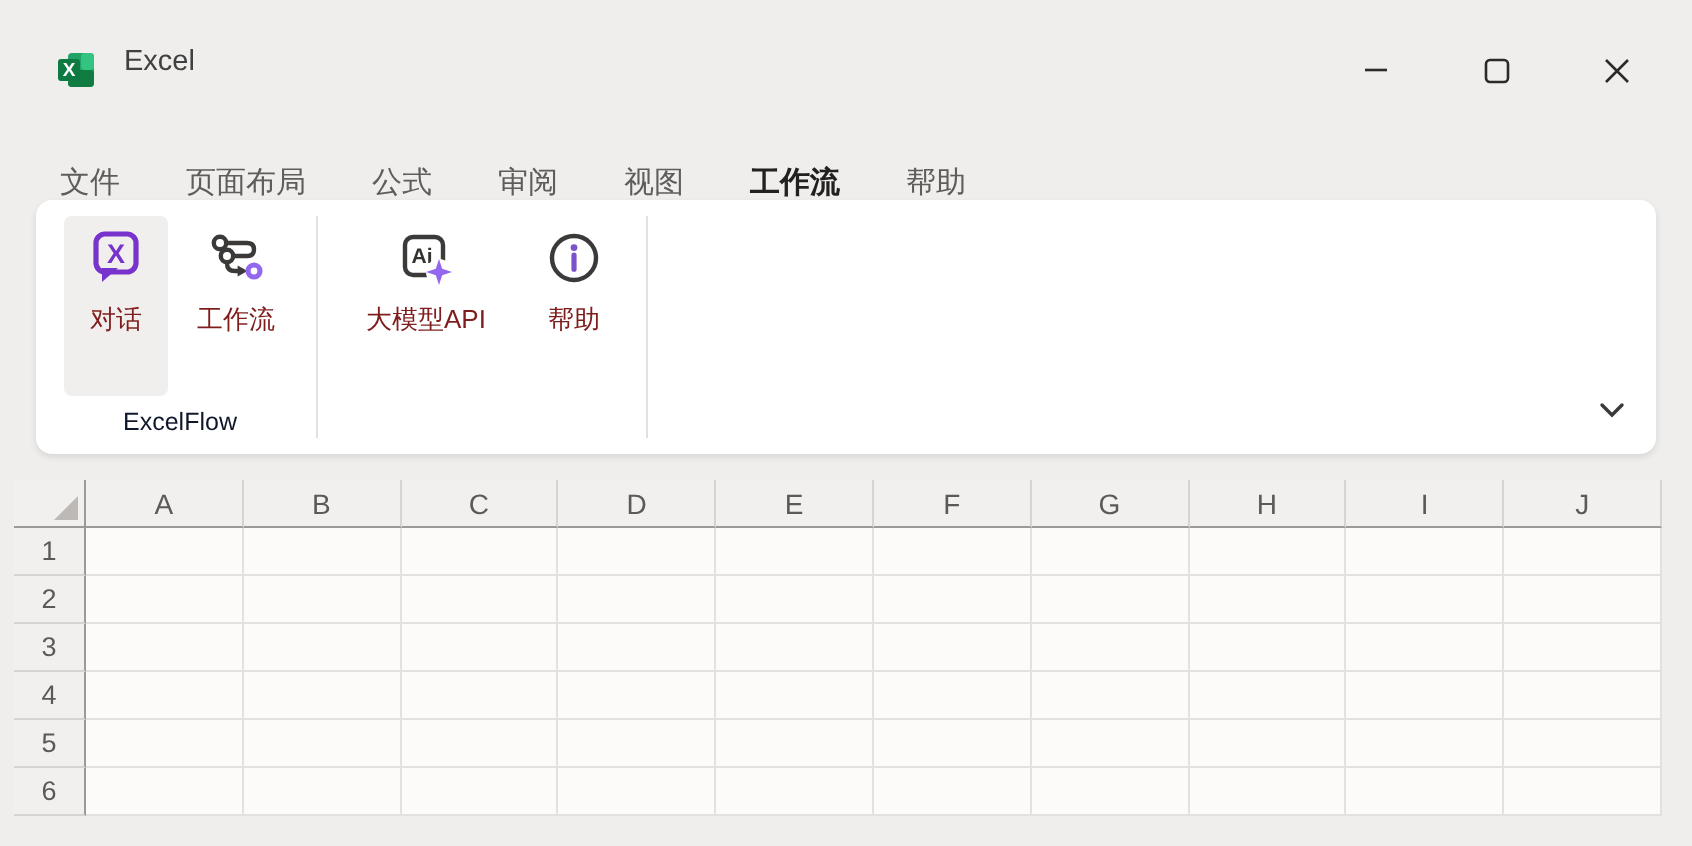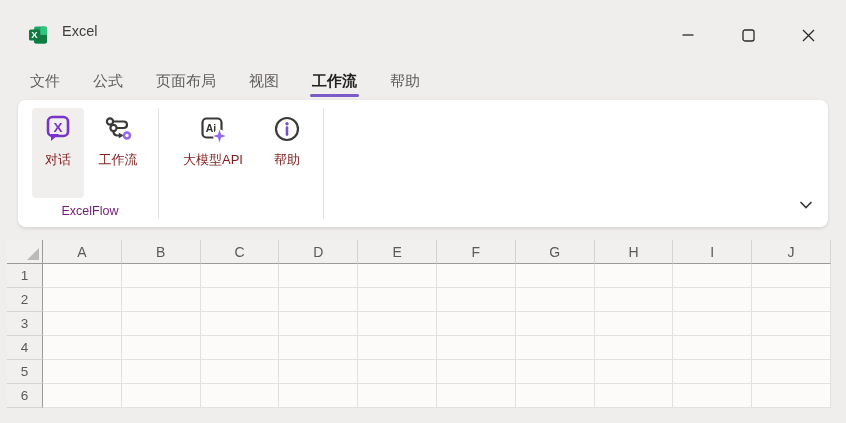--- a/index.html
+++ b/index.html
@@ -11,38 +11,38 @@
   }
   
   .titlebar{position:absolute;left:0;top:0;width:846px;height:62px;}
   .app-icon{position:absolute;left:28px;top:25px;width:20px;height:20px;}
   .title-text{position:absolute;left:62px;top:0;height:62px;display:flex;align-items:center;
     font-size:14.5px;color:#404040;}
   .winbtn{position:absolute;top:18px;width:40px;height:34px;display:flex;align-items:center;justify-content:center;}
   .winbtn svg{display:block;}
   .wb-min{left:668px;} .wb-max{left:728px;} .wb-close{left:788px;}
   
-  .tabrow{position:absolute;left:16px;top:62px;height:38px;display:flex;gap:5px;align-items:stretch;}
+  .tabrow{position:absolute;left:16px;top:72px;height:38px;display:flex;gap:5px;align-items:stretch;}
   .tab{position:relative;padding:0 14px;display:flex;align-items:center;
     font-size:15px;color:#5f5d5b;white-space:nowrap;cursor:default;}
   .tab.active{color:#23211f;font-weight:bold;}
   .tab.active::after{content:"";position:absolute;left:12px;right:12px;bottom:3px;height:3.5px;
     border-radius:2px;background:#7a5bc7;}
   
   .ribbon-card{position:absolute;left:18px;right:18px;top:100px;height:127px;background:#ffffff;
     border-radius:8px;box-shadow:0 1.5px 3.5px rgba(0,0,0,0.10);}
   .rgroups{display:flex;height:100%;padding-left:14px;box-sizing:border-box;}
   .rgroup{display:flex;flex-direction:column;}
   .rbuttons{display:flex;gap:4px;padding-top:8px;flex:1;align-items:flex-start;}
   .rbtn{height:90px;display:flex;flex-direction:column;align-items:center;justify-content:flex-start;
     padding-top:6px;border-radius:4px;box-sizing:border-box;}
   .rbtn.selected{background:#f1efed;}
   .rbtn .ricon{width:30px;height:30px;display:block;}
   .rbtn .rlabel{margin-top:7px;font-size:13px;color:#7f1d1d;white-space:nowrap;}
-  .rgroup-label{text-align:center;font-size:12.5px;color:#701a75;padding-bottom:9px;}
+  .rgroup-label{text-align:center;font-size:12.5px;color:#0f172a;padding-bottom:9px;}
   .rdivider{width:1px;background:#e3e1df;margin:8px 10px 8px 10px;align-self:stretch;}
   .collapse-btn{position:absolute;right:8px;bottom:8px;width:28px;height:24px;
     display:flex;align-items:center;justify-content:center;border-radius:4px;}
   
   .sheet{position:absolute;left:7px;top:240px;width:824px;
     display:grid;grid-template-columns:36px repeat(10,1fr);grid-auto-rows:24px;}
   .corner{background:#f2f0ee;border-bottom:1px solid #9c9a98;border-right:1px solid #9c9a98;
     position:relative;box-sizing:border-box;}
   .corner::after{content:"";position:absolute;right:3px;bottom:3px;width:0;height:0;
     border-left:12px solid transparent;border-bottom:12px solid #bcb9b7;}
@@ -85,22 +85,23 @@
     <span>
       <svg width="13" height="13" viewBox="0 0 13 13">
           <path d="M1 1 L12 12 M12 1 L1 12" stroke="#2b2a29" stroke-width="1.3"></path>
         </svg>
     </span>
   </div>
 </div>
 
 <div class="tabrow">
     <div class="tab">文件</div>
+    <div class="tab">页面布局</div>
     <div class="tab">公式</div>
-    <div class="tab">页面布局</div>
+    <div class="tab">审阅</div>
     <div class="tab">视图</div>
     <div class="tab active">工作流</div>
     <div class="tab">帮助</div>
   </div>
 
 <div class="ribbon-card">
   <div class="rgroups">
 
     <div class="rgroup">
       <div class="rbuttons">

